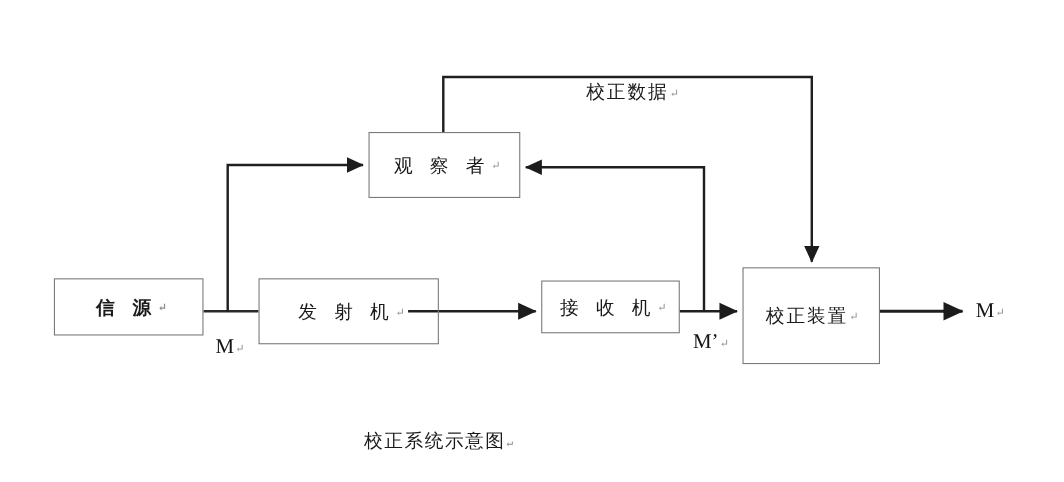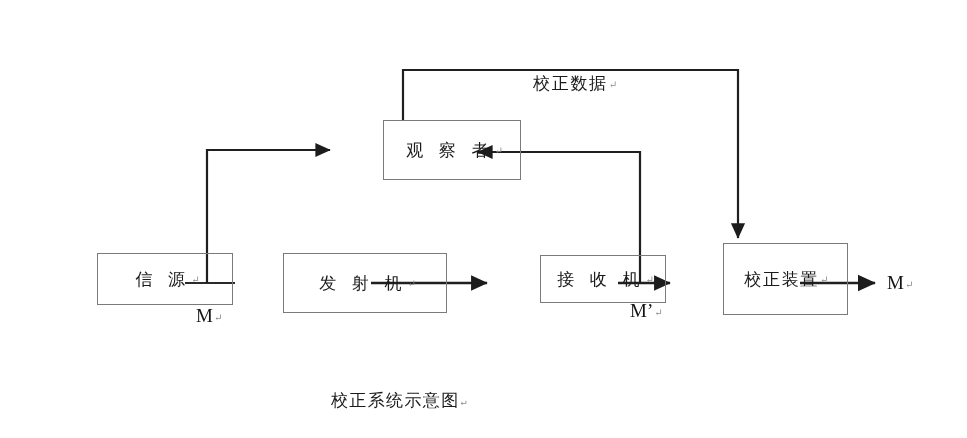--- a/index.html
+++ b/index.html
@@ -25,21 +25,20 @@
     height: 438px;
   }
   .node-box {
     position: absolute;
     box-sizing: border-box;
     border: 1px solid #7a7a7a;
     background: transparent;
     display: flex;
     align-items: center;
     justify-content: center;
-    margin-left: 48px;
   }
   .node-label {
     font-family: "DejaVu Serif", "Liberation Serif", serif;
     font-size: 17px;
     color: #1a1a1a;
     letter-spacing: 0.30em;
     white-space: nowrap;
     padding-left: 0.30em;
   }
   .pilcrow {
@@ -94,37 +93,37 @@
 
     <path d="M 618 283 L 670 283" stroke="#1f1f1f" stroke-width="2.4" fill="none" marker-end="url(#arrowhead)"></path>
 
     <path d="M 640 283 L 640 152 L 478 152" stroke="#1f1f1f" stroke-width="2.2" fill="none" marker-end="url(#arrowhead)"></path>
 
     <path d="M 403 120 L 403 70 L 738 70 L 738 238" stroke="#1f1f1f" stroke-width="2.2" fill="none" marker-end="url(#arrowhead)"></path>
 
     <path d="M 800 283 L 875 283" stroke="#1f1f1f" stroke-width="2.6" fill="none" marker-end="url(#arrowhead)"></path>
   </svg>
 
-  <div class="node-box" style="left:49px; top:253px; width:136px; height:52px;">
+  <div class="node-box" style="left:49px; top:253px; width:136px; height:52px;font-weight:bold;">
     <span class="node-label"><span>信 源</span><span class="pilcrow">↵</span></span>
   </div>
 
   <div class="node-box" style="left:235px; top:253px; width:164px; height:60px;">
     <span class="node-label"><span>发 射 机</span><span class="pilcrow">↵</span></span>
   </div>
 
   <div class="node-box" style="left:492px; top:255px; width:126px; height:48px;">
     <span class="node-label"><span>接 收 机</span><span class="pilcrow">↵</span></span>
   </div>
 
   <div class="node-box" style="left:335px; top:120px; width:138px; height:60px;">
     <span class="node-label"><span>观 察 者</span><span class="pilcrow">↵</span></span>
   </div>
 
-  <div class="node-box" style="left:675px; top:243px; width:125px; height:72px;">
+  <div class="node-box" style="left:675px; top:243px; width:125px; height:88px;">
     <span class="node-label" style="letter-spacing:0.10em; padding-left:0.10em;"><span>校正装置</span><span class="pilcrow">↵</span></span>
   </div>
 
   <div class="edge-label" style="left:533px; top:29px;"><span>校正数据</span><span class="pilcrow">↵</span></div>
 
   <div class="signal-label" style="left:196px; top:305px;"><span>M</span><span class="pilcrow">↵</span></div>
 
   <div class="signal-label" style="left:630px; top:300px;"><span>M’</span><span class="pilcrow">↵</span></div>
 
   <div class="signal-label" style="left:887px; top:272px;"><span>M</span><span class="pilcrow">↵</span></div>

